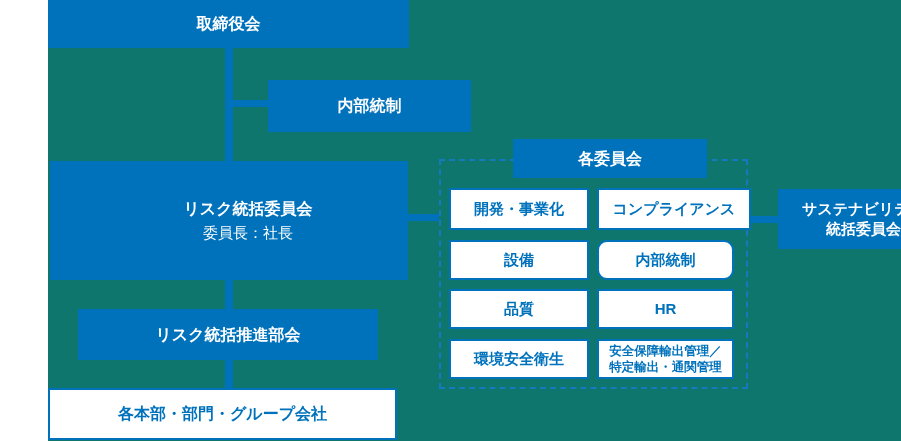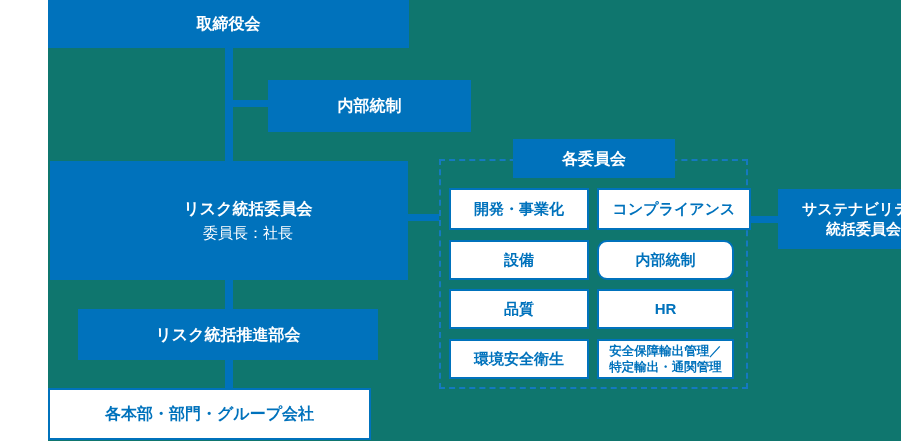--- a/index.html
+++ b/index.html
@@ -52,38 +52,38 @@
     line-height:1.25;
   }
   .pre{white-space:pre-line;}
   
   .board        {left:0;   top:0;   width:361px; height:48px;}
   .mgmt         {left:220px;top:80px;width:203px; height:52px;}
   .risk         {left:2px; top:161px;width:358px; height:119px; flex-direction:column; gap:3px;padding-left:38px;}
   .risk .t      {font-size:16px; font-weight:bold;}
   .risk .s      {font-size:15px; font-weight:normal;}
   .promo        {left:30px;top:309px;width:300px; height:51px;}
-  .group        {left:0;   top:388px;width:323px; height:52px; font-size:16px;}
+  .group        {left:0;   top:388px;width:349px; height:52px; font-size:16px;}
   .sustain      {left:730px;top:189px;width:171px;height:60px; font-size:15px;}
 
   .v1{left:177px;top:48px; width:8px; height:113px;}
   .h1{left:181px;top:100px;width:39px;height:7px;}
   .h2{left:360px;top:214px;width:31px;height:7px;}
   .v2{left:177px;top:280px;width:8px; height:29px;}
   .v3{left:177px;top:360px;width:8px; height:29px;}
   .h3{left:700px;top:216px;width:30px;height:7px;}
 
   .panel{
     position:absolute;
     left:391px; top:159px; width:309px; height:230px;
     border:2px dashed var(--dash);
     background:transparent;
   }
   .panel-title{
-    left:465px; top:139px; width:162px; height:39px;
+    left:465px; top:139px; width:194px; height:39px;
     font-size:16px;
     z-index:2;
   }
   .cell-0{left:401px;top:188px;width:140px;height:42px;}
   .cell-1{left:549px;top:188px;width:154px;height:42px;}
   .cell-2{left:401px;top:240px;width:140px;height:40px;}
   .cell-3{left:549px;top:240px;width:137px;height:40px;border-radius:10px;}
   .cell-4{left:401px;top:289px;width:140px;height:40px;}
   .cell-5{left:549px;top:289px;width:137px;height:40px;}
   .cell-6{left:401px;top:339px;width:140px;height:40px;}

